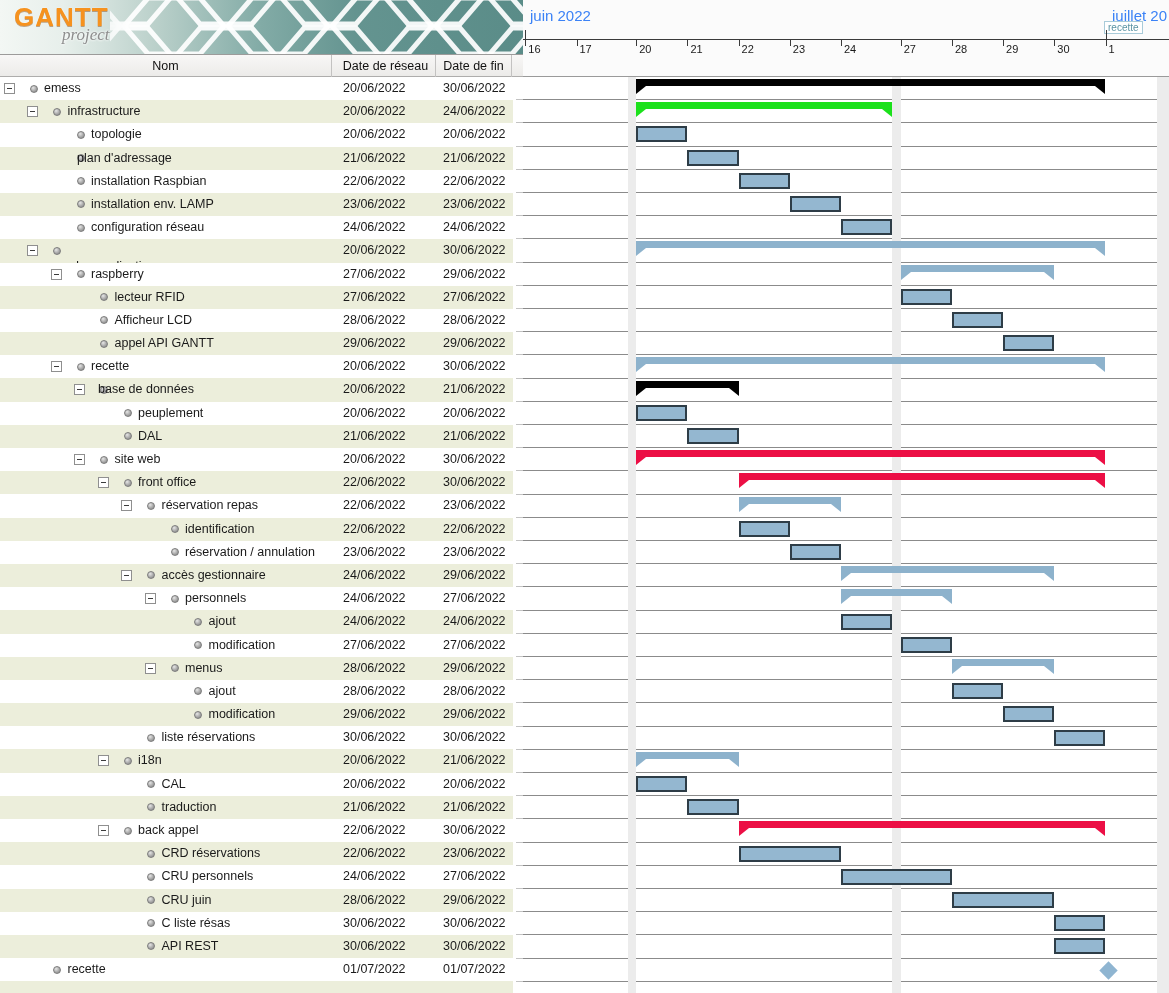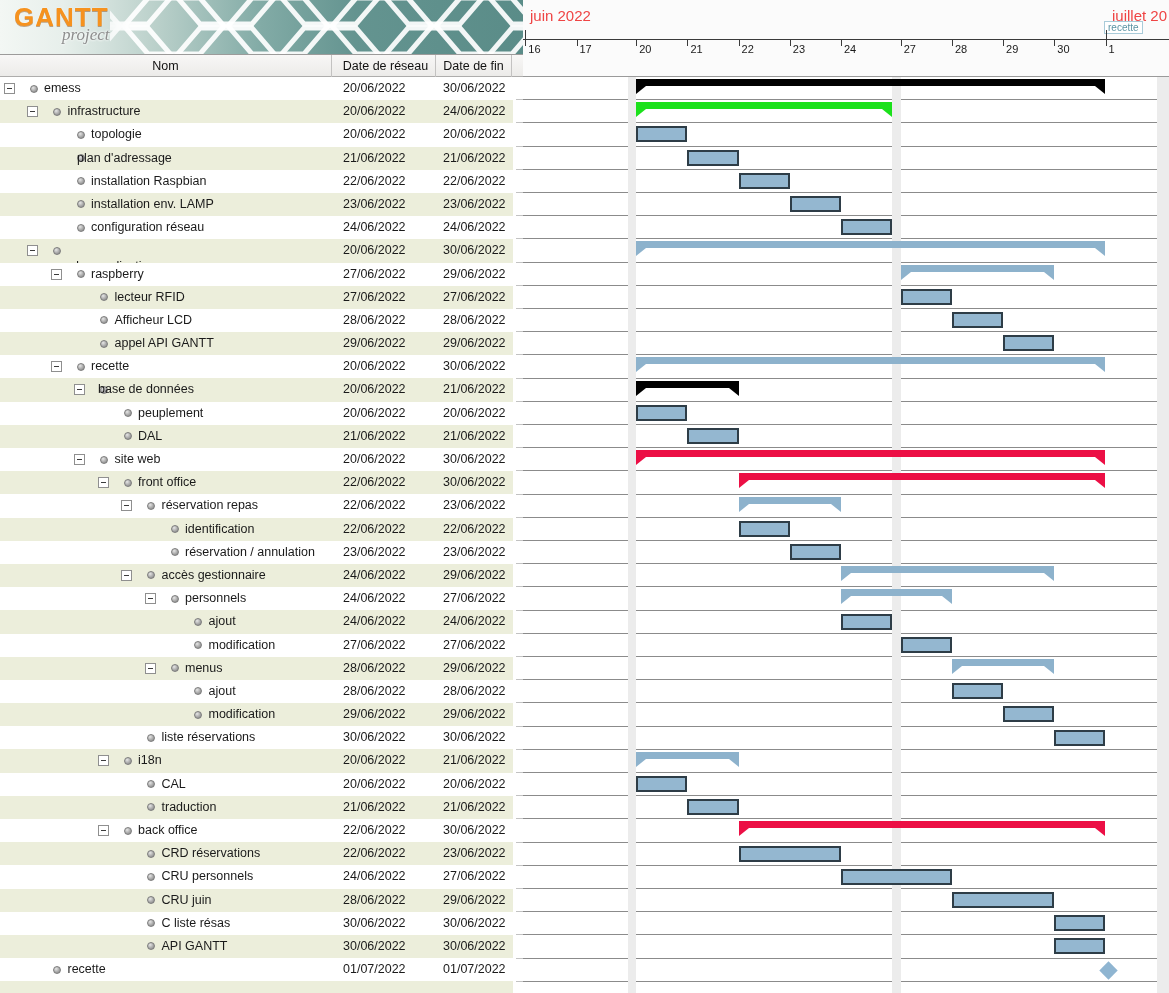--- a/index.html
+++ b/index.html
@@ -35,21 +35,21 @@
   .t-label{position:absolute;top:0;height:23.2px;line-height:23.2px;font-size:12.5px;white-space:nowrap;}
   .t-date{position:absolute;top:0;height:23.2px;line-height:23.2px;font-size:12.5px;
     padding-left:7px;white-space:nowrap;}
   .t-row.partial{height:11.2px;overflow:hidden;}
   .gutter{position:absolute;left:513px;top:77px;width:10px;height:916px;background:#fff;}
   .gutter i{position:absolute;left:3px;width:7px;height:1px;background:#c2c2c2;}
 
   
   .chart-header{position:absolute;left:523px;top:0;width:646px;height:77px;box-sizing:border-box;
     background:#fbfbfb;border-bottom:1px solid #9a9a9a;overflow:hidden;}
-  .month-label{position:absolute;top:7px;font-size:15px;color:#ef4444;white-space:nowrap;}
+  .month-label{position:absolute;top:7px;font-size:15px;color:#3b82f6;white-space:nowrap;}
   .ch-line{position:absolute;left:0;right:0;top:39px;height:1px;background:#3a3a3a;}
   .tick{position:absolute;top:39px;width:1px;height:7px;background:#3a3a3a;}
   .tick.tall{top:30px;height:16px;}
   .day-label{position:absolute;top:43px;font-size:11px;color:#1a1a1a;}
   .tooltip{position:absolute;box-sizing:border-box;border:1px solid var(--tt-border,#a9cbd9);
     background:#fff;color:var(--tt-text,#5b94a4);font-size:10px;line-height:11px;padding:0 3px;}
 
   
   #chart-body{position:absolute;left:523px;top:77px;width:646px;height:916px;background:#fff;overflow:hidden;
     background-image:repeating-linear-gradient(to bottom, transparent 0 22.2px, var(--grid,#8b8b8b) 22.2px 23.2px);}
@@ -336,21 +336,21 @@
         <div class="t-bullet" style="left: 147px;"></div>
         <div class="t-label" style="left: 161.5px;">traduction</div>
         <div class="t-date" style="left: 336px; width: 100px;">21/06/2022</div>
         <div class="t-date" style="left: 436px; width: 76px;">21/06/2022</div>
       </div>
       <div class="t-row">
         <div class="t-toggle" style="left: 97.5px;">
           <i></i>
         </div>
         <div class="t-bullet" style="left: 123.5px;"></div>
-        <div class="t-label" style="left: 138px;">back office</div>
+        <div class="t-label" style="left: 138px;">back appel</div>
         <div class="t-date" style="left: 336px; width: 100px;">22/06/2022</div>
         <div class="t-date" style="left: 436px; width: 76px;">30/06/2022</div>
       </div>
       <div class="t-row alt">
         <div class="t-bullet" style="left: 147px;"></div>
         <div class="t-label" style="left: 161.5px;">CRD réservations</div>
         <div class="t-date" style="left: 336px; width: 100px;">22/06/2022</div>
         <div class="t-date" style="left: 436px; width: 76px;">23/06/2022</div>
       </div>
       <div class="t-row">
@@ -366,21 +366,21 @@
         <div class="t-date" style="left: 436px; width: 76px;">29/06/2022</div>
       </div>
       <div class="t-row">
         <div class="t-bullet" style="left: 147px;"></div>
         <div class="t-label" style="left: 161.5px;">C liste résas</div>
         <div class="t-date" style="left: 336px; width: 100px;">30/06/2022</div>
         <div class="t-date" style="left: 436px; width: 76px;">30/06/2022</div>
       </div>
       <div class="t-row alt">
         <div class="t-bullet" style="left: 147px;"></div>
-        <div class="t-label" style="left: 161.5px;">API GANTT</div>
+        <div class="t-label" style="left: 161.5px;">API REST</div>
         <div class="t-date" style="left: 336px; width: 100px;">30/06/2022</div>
         <div class="t-date" style="left: 436px; width: 76px;">30/06/2022</div>
       </div>
       <div class="t-row">
         <div class="t-bullet" style="left: 53px;"></div>
         <div class="t-label" style="left: 67.5px;">recette</div>
         <div class="t-date" style="left: 336px; width: 100px;">01/07/2022</div>
         <div class="t-date" style="left: 436px; width: 76px;">01/07/2022</div>
       </div>
       <div class="t-row alt partial"></div>

